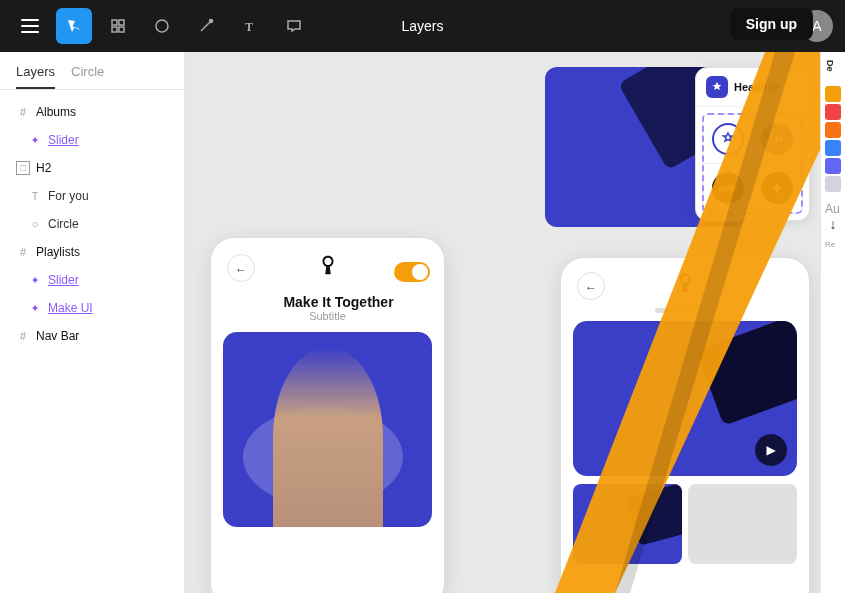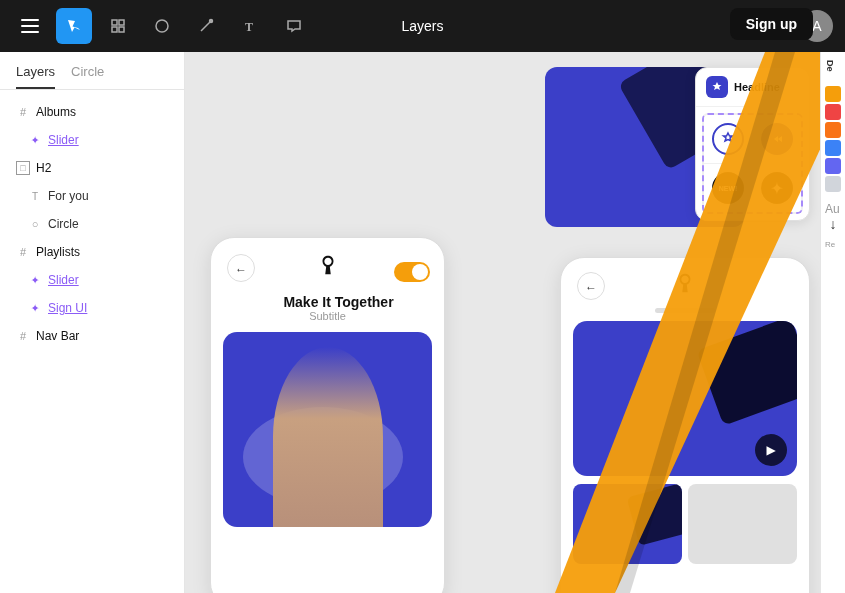--- a/index.html
+++ b/index.html
@@ -486,21 +486,21 @@
       <div class="layer-item group-item">
         <div class="layer-icon gray">#</div>
         <span class="layer-name">Playlists</span>
       </div>
       <div class="layer-item indented">
         <div class="layer-icon purple">✦</div>
         <span class="layer-name purple">Slider</span>
       </div>
       <div class="layer-item indented">
         <div class="layer-icon purple">✦</div>
-        <span class="layer-name purple">Sign UI</span>
+        <span class="layer-name purple">Make UI</span>
       </div>
 
       <div class="layer-item group-item">
         <div class="layer-icon gray">#</div>
         <span class="layer-name">Nav Bar</span>
       </div>
     </div>
   </div>
 
   <div class="canvas-area">

